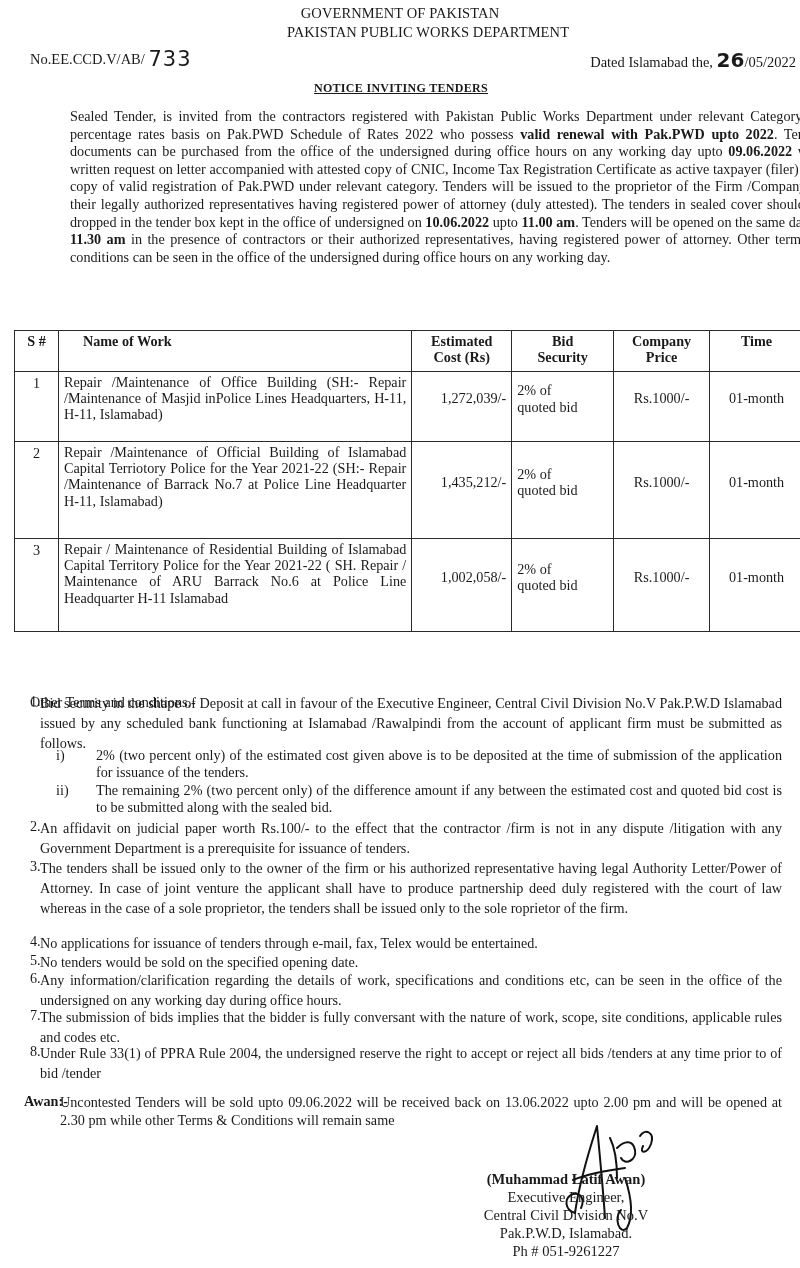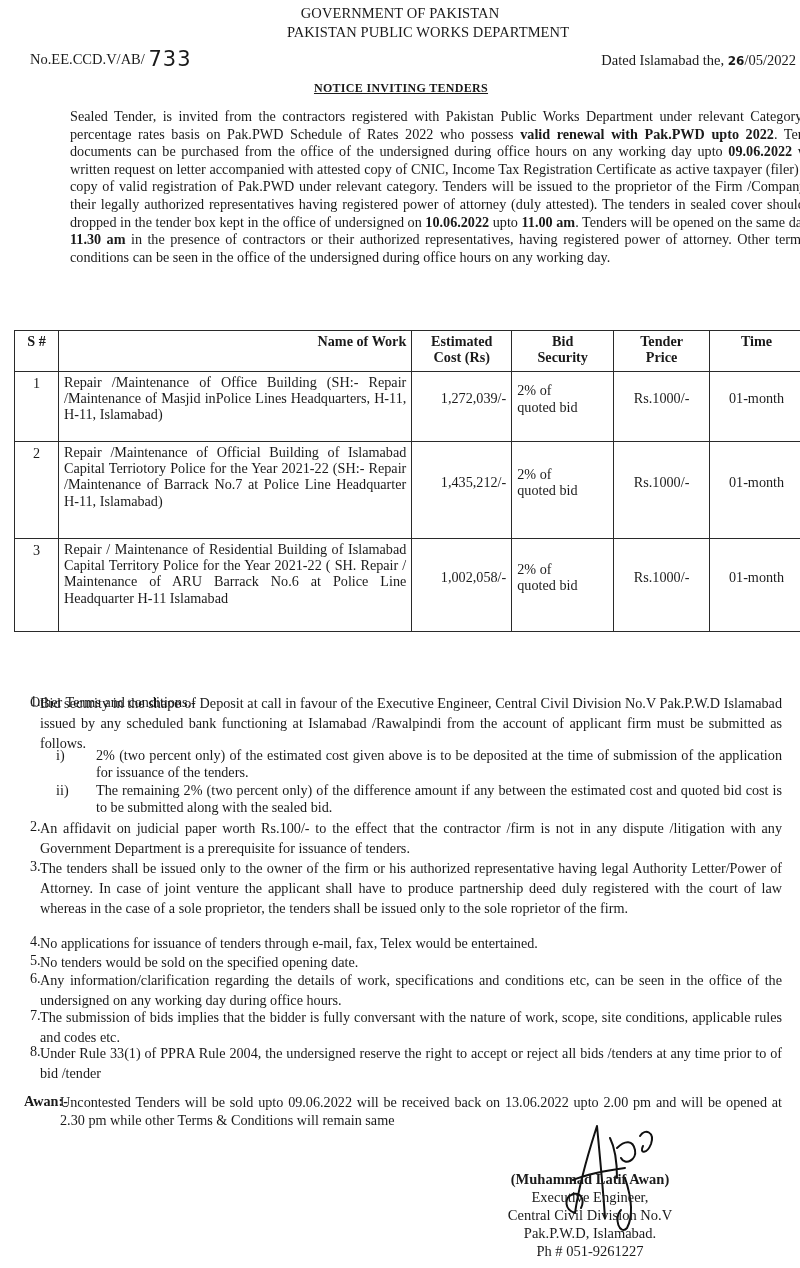--- a/index.html
+++ b/index.html
@@ -8,53 +8,53 @@
     font-family: "Liberation Serif", "DejaVu Serif", serif;
     color: #1a1a1a; font-size: 14.2px; line-height: 17px;
   }
   .abs { position: absolute; }
   .hdr { left: 0; width: 800px; text-align: center; font-size: 14.5px; letter-spacing: 0.1px; }
   #gov { top: 5px; }
   #dept { top: 24px; padding-left: 28px; }
   #refno { left: 30px; top: 49px; font-size: 14.5px; }
   #refno .hw { font-family: "DejaVu Sans", sans-serif; font-size: 21px; font-weight: normal; letter-spacing: 1px; position: relative; top: 2px; }
   #dated { right: 4px; top: 52px; font-size: 14.5px; }
-  #dated .hw { font-family: "DejaVu Sans", sans-serif; font-weight: bold; font-size: 12px; }
+  #dated .hw { font-family: "DejaVu Sans", sans-serif; font-weight: bold; font-size: 20px; }
   #title { left: 1px; width: 800px; top: 80px; text-align: center; font-weight: bold; text-decoration: underline; font-size: 12px; letter-spacing: 0.3px; }
   #intro { left: 30px; top: 108px; width: 753px; text-align: justify; line-height: 17.6px; margin-left: 40px; }
   b { font-weight: bold; }
 
   table#tenders {
     position: absolute; left: 14px; top: 330px; width: 790px;
     border-collapse: collapse; font-size: 14.2px; line-height: 16.2px;
   }
   #tenders th, #tenders td { border: 1.5px solid #2a2a2a; vertical-align: top; padding: 2px 5px; }
   #tenders th { font-weight: bold; height: 36px; }
-  #tenders th.c-name { text-align: right; padding-left: 24px; }
+  #tenders th.c-name { text-align: left; padding-left: 24px; }
   #tenders th.c-sn { text-align: center; }
   #tenders td.c-sn { text-align: center; padding-top: 3px; }
   #tenders td.c-name { text-align: justify; margin-left: 19px; }
   #tenders td.c-cost { text-align: right; vertical-align: middle; }
   #tenders td.c-bid { vertical-align: middle; text-align: left; }
   #tenders td.c-price, #tenders td.c-time { vertical-align: middle; text-align: center; }
   #tenders td.mid { padding-bottom: 18px; }
 
   #other-title { left: 30px; top: 694px; }
   .term { position: absolute; left: 30px; width: 752px; }
   .term .num { position: absolute; left: 0; top: 0; }
   .term .txt { margin-left: 10px; text-align: justify; line-height: 20px; }
   .sub { position: absolute; left: 56px; width: 726px; }
   .sub .num { position: absolute; left: 0; top: 0; }
   .sub .txt { margin-left: 40px; text-align: justify; line-height: 17.4px; }
 
   #note { left: 24px; top: 1093px; width: 758px; }
   #note .lbl { position: absolute; left: 0; top: 0; font-weight: bold; }
   #note .txt { margin-left: 36px; text-align: justify; line-height: 18px; }
 
-  #sig-block { left: 470px; top: 1170px; width: 240px; text-align: center; line-height: 18px; font-size: 14.5px; }
+  #sig-block { left: 446px; top: 1170px; width: 240px; text-align: center; line-height: 18px; font-size: 14.5px; }
   #sig-name { font-weight: bold; }
   #signature { left: 555px; top: 1118px; width: 110px; height: 120px; }
 </style>
 </head>
 <body>
 
 <div class="abs hdr" id="gov">GOVERNMENT OF PAKISTAN</div>
 <div class="abs hdr" id="dept">PAKISTAN PUBLIC WORKS DEPARTMENT</div>
 
 <div class="abs" id="refno"><span>No.EE.CCD.V/AB/</span> <span class="hw">733</span></div>
@@ -73,21 +73,21 @@
       <col style="width:102px">
       <col style="width:96px">
       <col style="width:94px">
   </colgroup>
   <thead>
     <tr>
       <th class="c-sn">S #</th>
       <th class="c-name">Name of Work</th>
       <th><span>Estimated</span><br><span>Cost (Rs)</span></th>
       <th><span>Bid</span><br><span>Security</span></th>
-      <th><span>Tender</span><br><span>Price</span></th>
+      <th><span>Company</span><br><span>Price</span></th>
       <th>Time</th>
     </tr>
   </thead>
   <tbody>
     <tr style="height:70px">
       <td class="c-sn">1</td>
       <td class="c-name">Repair /Maintenance of Office Building (SH:- Repair /Maintenance of Masjid inPolice Lines Headquarters, H-11, H-11, Islamabad)</td>
       <td class="c-cost mid">1,272,039/-</td>
       <td class="c-bid mid"><span>2% of</span><br><span>quoted bid</span></td>
       <td class="c-price mid">Rs.1000/-</td>

